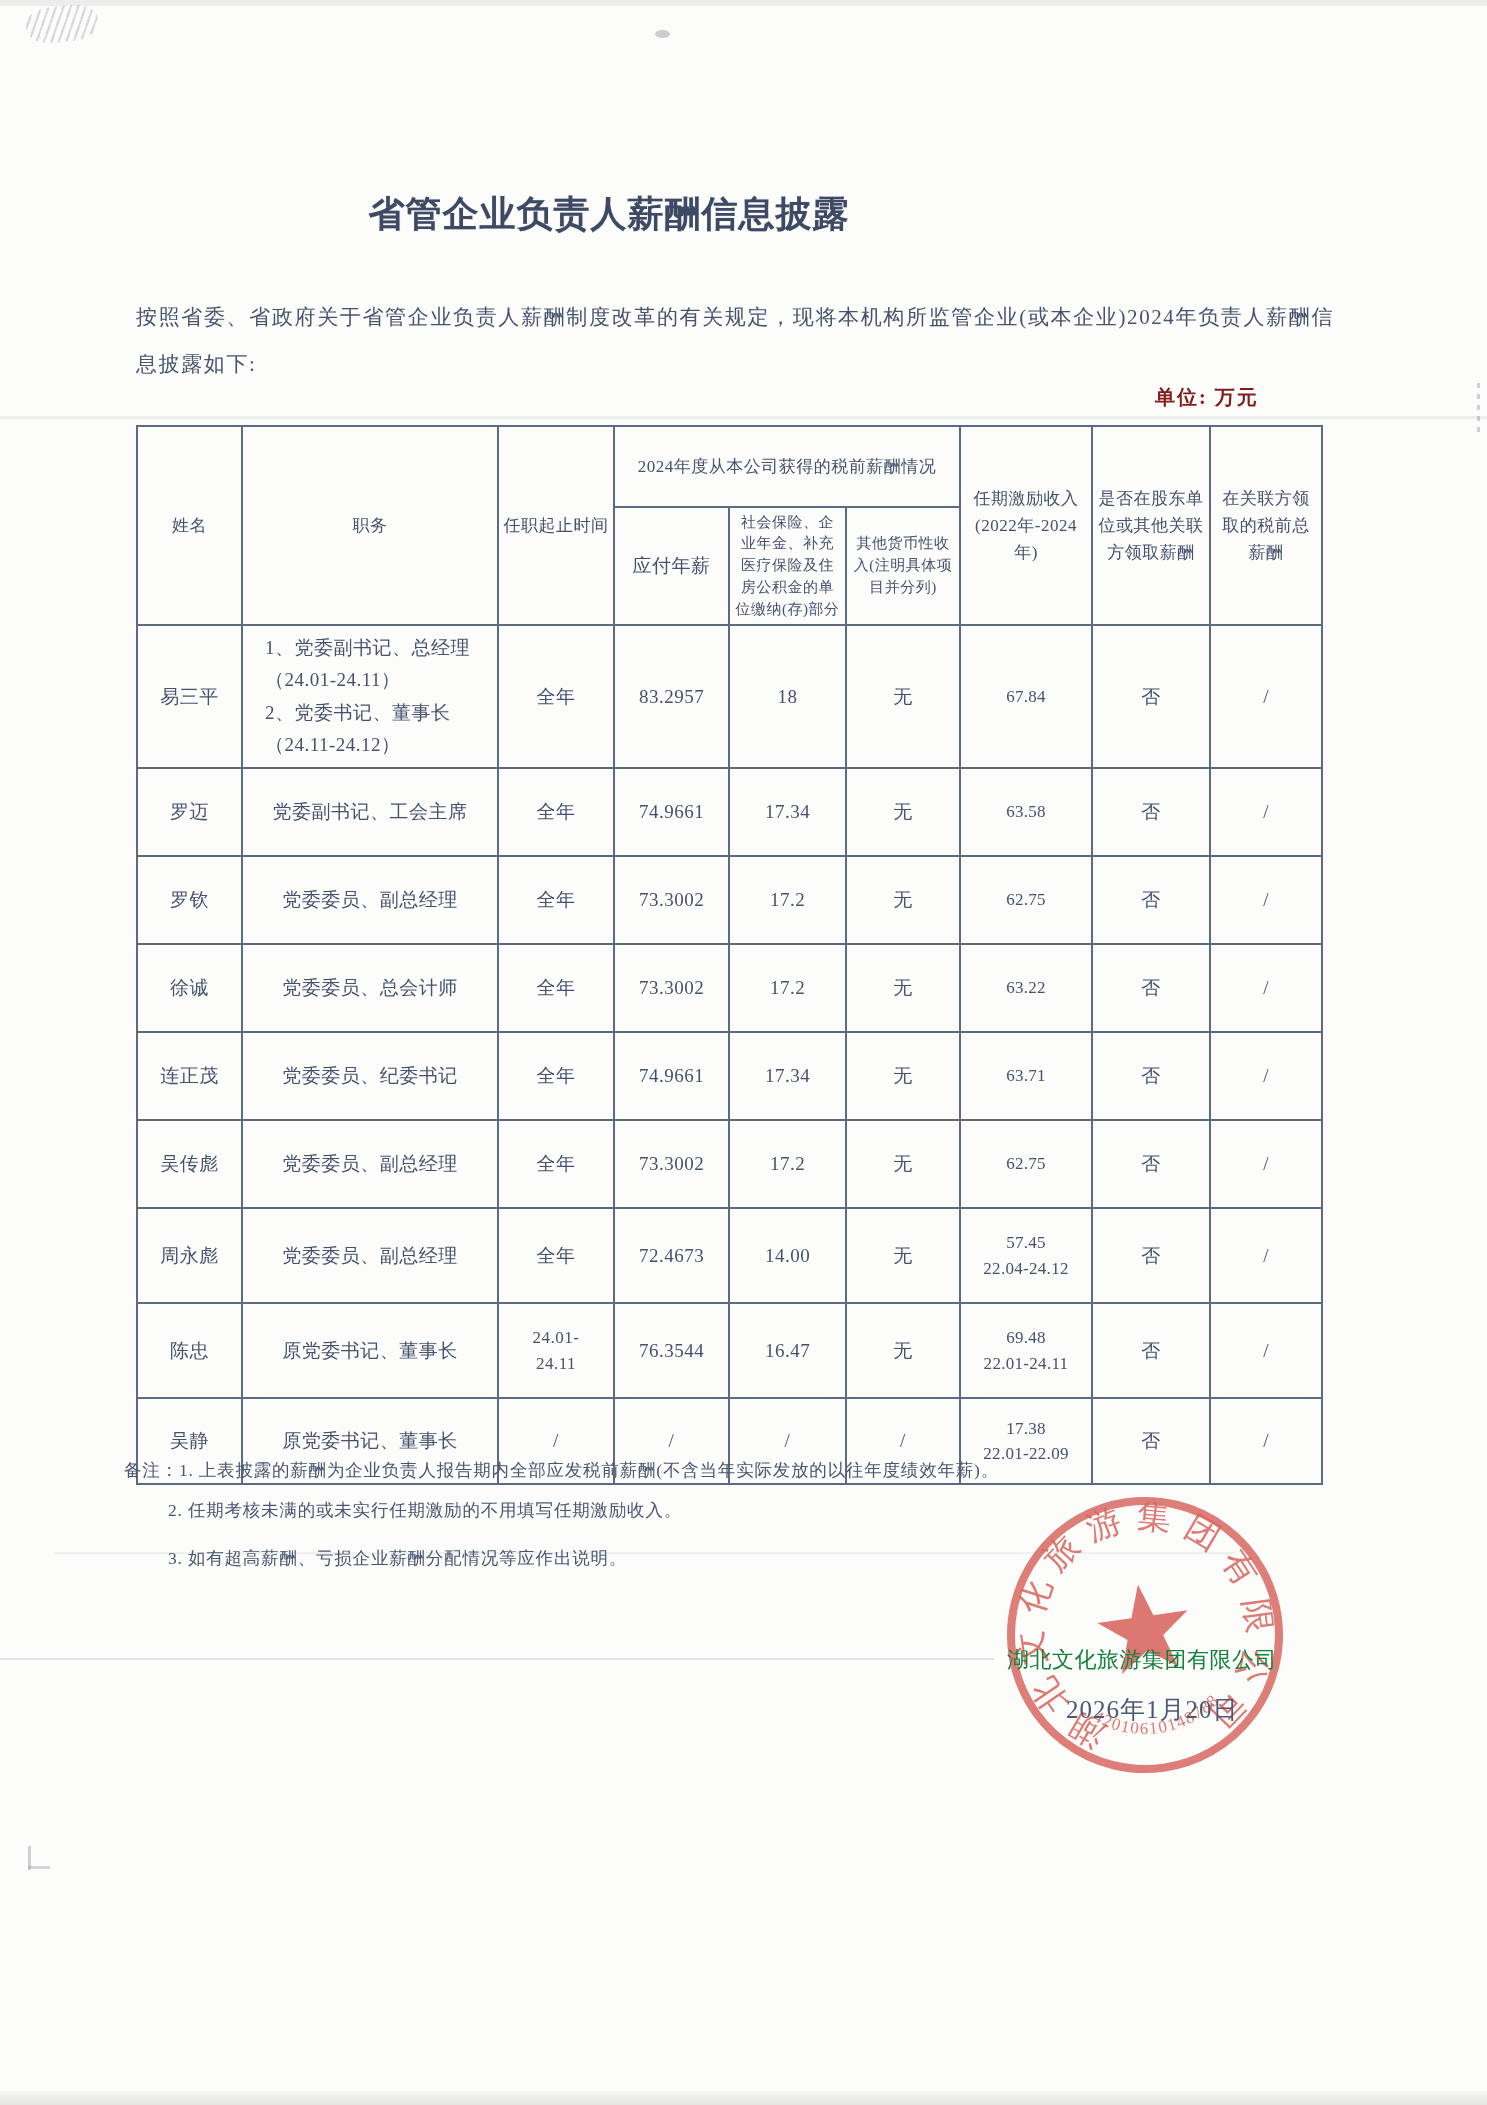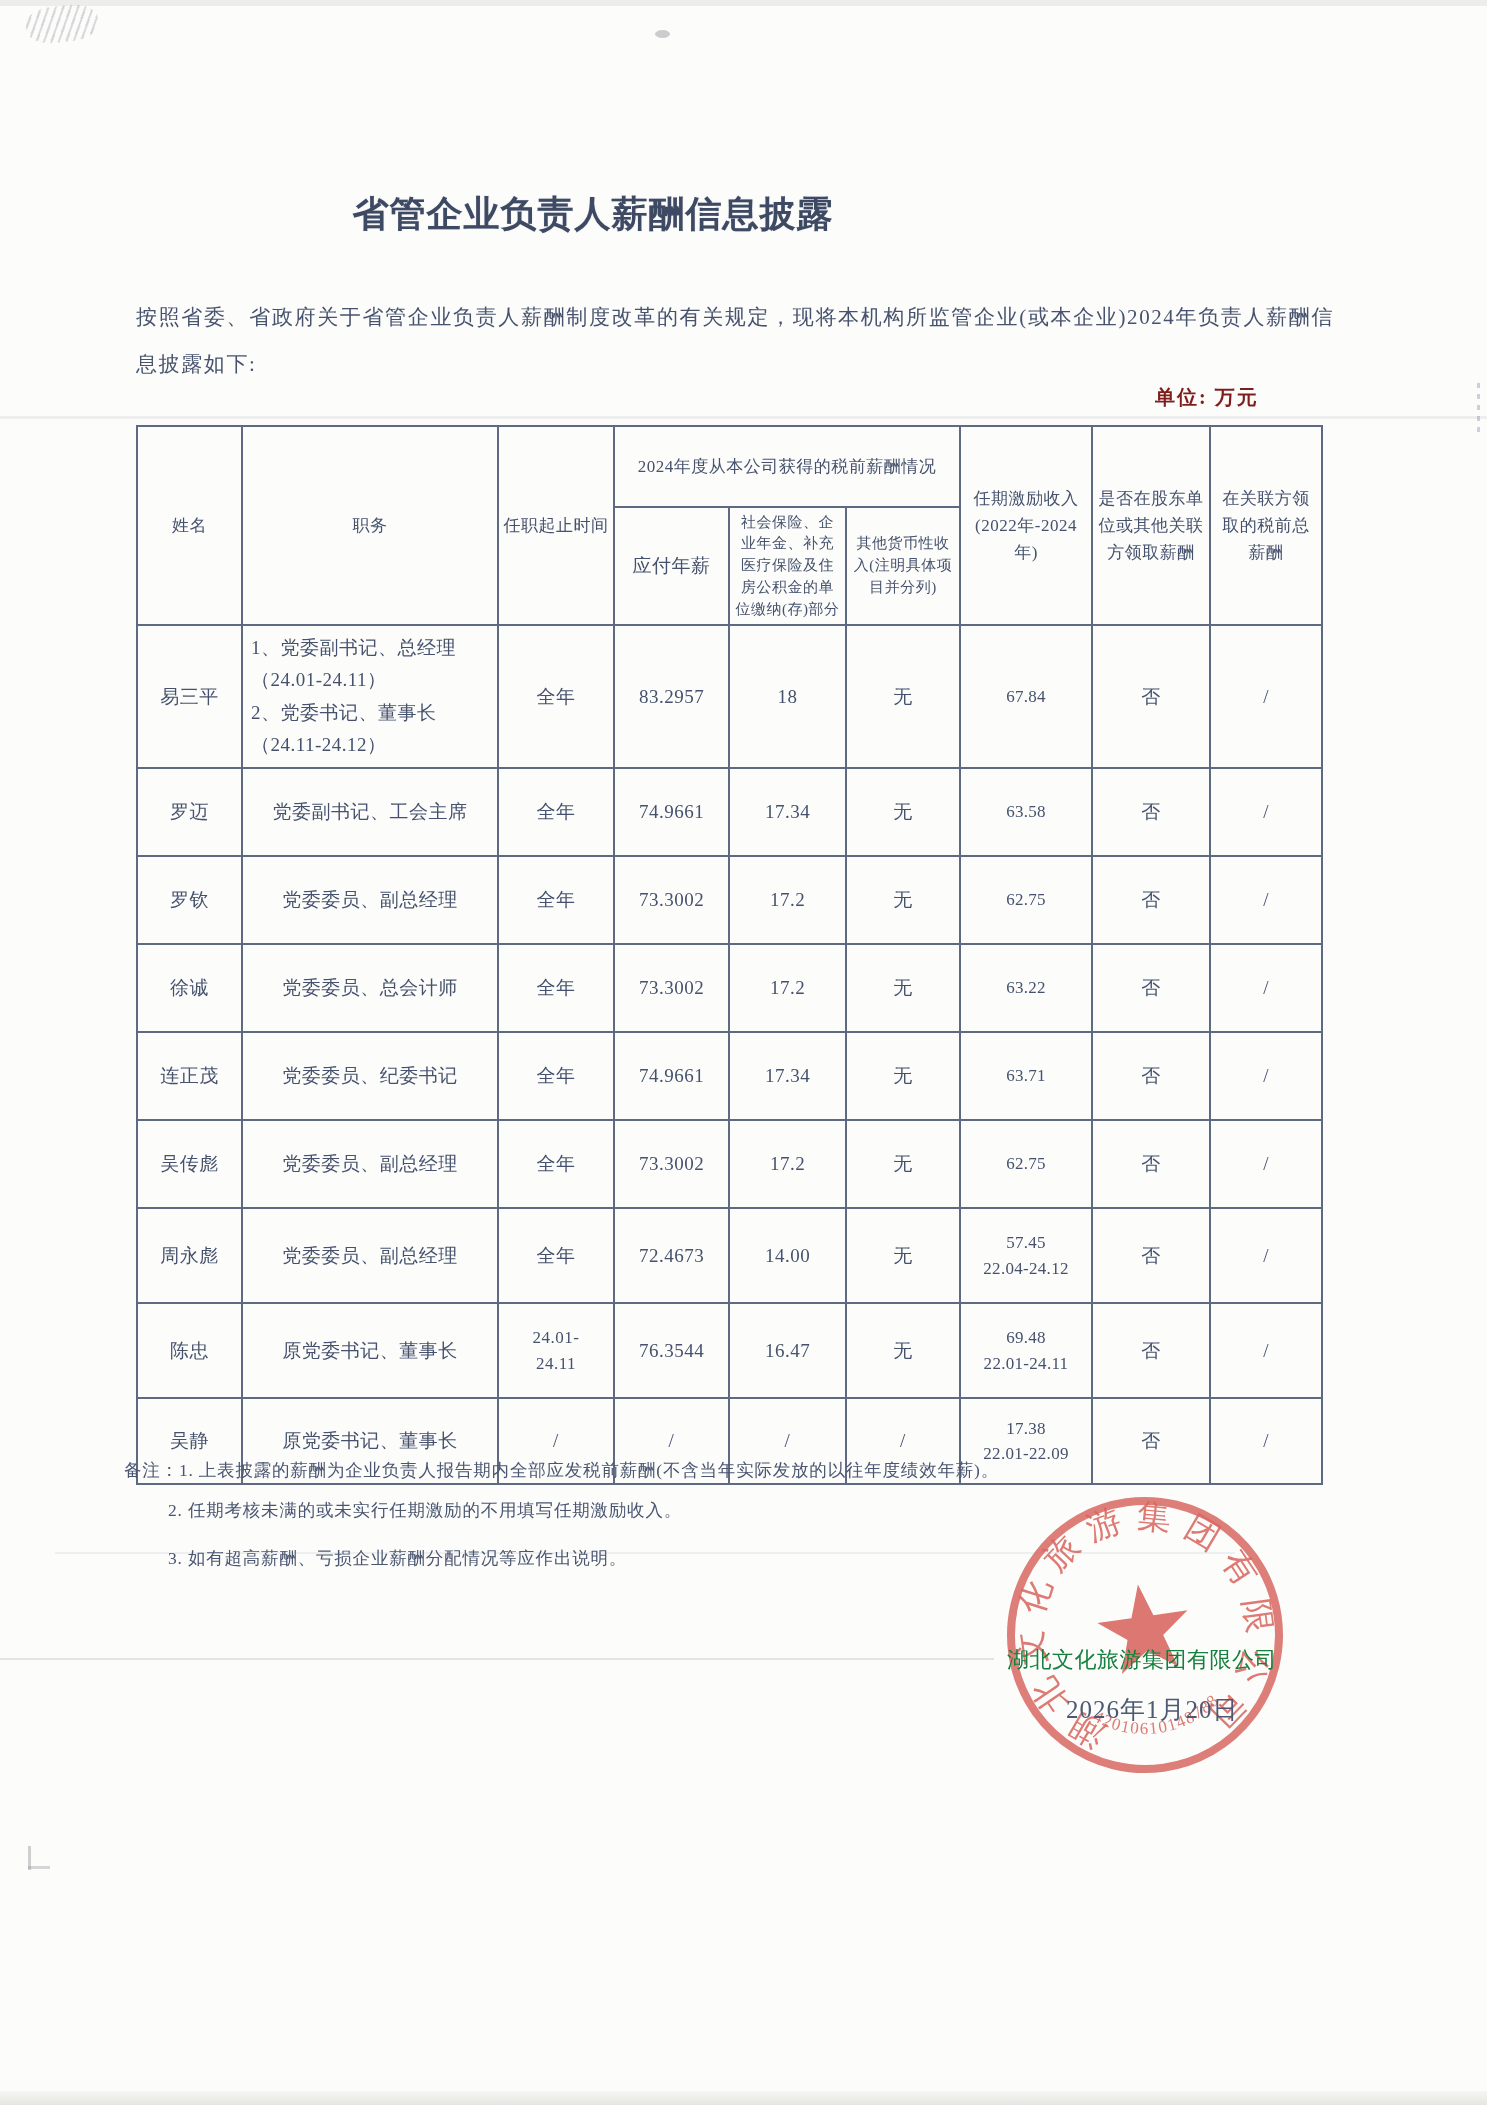--- a/index.html
+++ b/index.html
@@ -25,20 +25,21 @@
     background:linear-gradient(rgba(120,126,136,.35),rgba(120,126,136,.35)) 0 0/3px 24px no-repeat,
                linear-gradient(rgba(120,126,136,.3),rgba(120,126,136,.3)) 0 20px/22px 3px no-repeat;filter:blur(.5px);}
   .edge-dashes{left:1477px;top:383px;width:3px;height:52px;
     background:repeating-linear-gradient(rgba(95,105,140,.30) 0 5px,transparent 5px 11px);}
 
   
   .doc-title{
     position:absolute;top:190px;left:0;width:1186px;text-align:center;
     font-size:36px;font-weight:bold;letter-spacing:1px;color:#3e4a64;
     text-shadow:0 0 1px rgba(62,74,100,.35);
+    padding-left:16px;
   }
   .intro{
     position:absolute;top:294px;left:136px;width:1198px;
     font-size:21px;line-height:47px;letter-spacing:1.6px;color:#47536e;
     text-align:justify;
   }
   .unit-label{
     position:absolute;top:384px;left:1155px;font-size:20px;letter-spacing:2px;color:#7f1d1d;font-weight:bold;
   }
 
@@ -55,21 +56,21 @@
   }
   tr.h1 th{height:75px;font-size:17px;}
   tr.h2 th{height:112px;}
   th.sub-small{font-size:15px;line-height:1.45;text-align:left;padding:2px 5px;letter-spacing:0;}
   th.mid{font-size:17.5px;line-height:1.6;}
   tbody tr td{height:82px;}
   tbody tr:nth-child(1) td{height:137px;}
   tbody tr:nth-child(7) td,tbody tr:nth-child(8) td{height:89px;}
   tbody tr:nth-child(9) td{height:80px;}
   tbody td.two-line{font-size:17px;line-height:1.5;letter-spacing:.3px;}
-  tbody tr:nth-child(1) td.c-pos{text-align:left;padding-left:8px;line-height:1.7;}
+  tbody tr:nth-child(1) td.c-pos{text-align:left;padding-left:22px;line-height:1.7;}
   tbody tr:nth-child(8) td.c-tenure{font-size:17px;line-height:1.5;margin-top:24px;}
 
   
   .notes{position:absolute;left:0;top:0;width:100%;}
   .note-row{position:absolute;font-size:17.5px;letter-spacing:.8px;color:#4a5570;white-space:nowrap;}
   .note-1{left:124px;top:1458px;}
   .note-2{left:168px;top:1498px;}
   .note-3{left:168px;top:1538px;margin-top:8px;}
 
   

